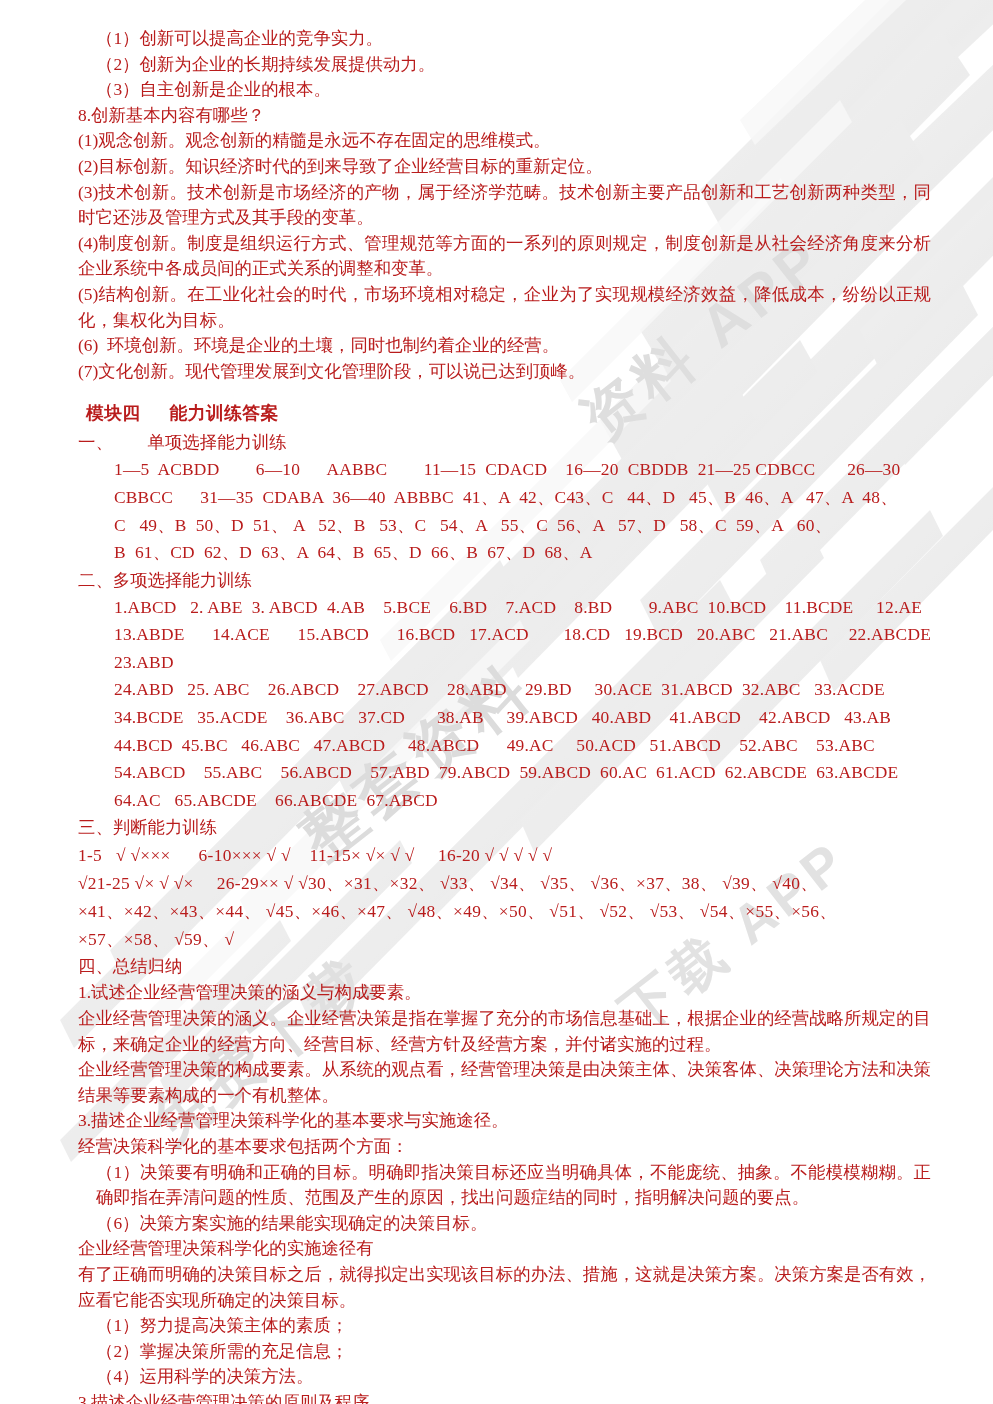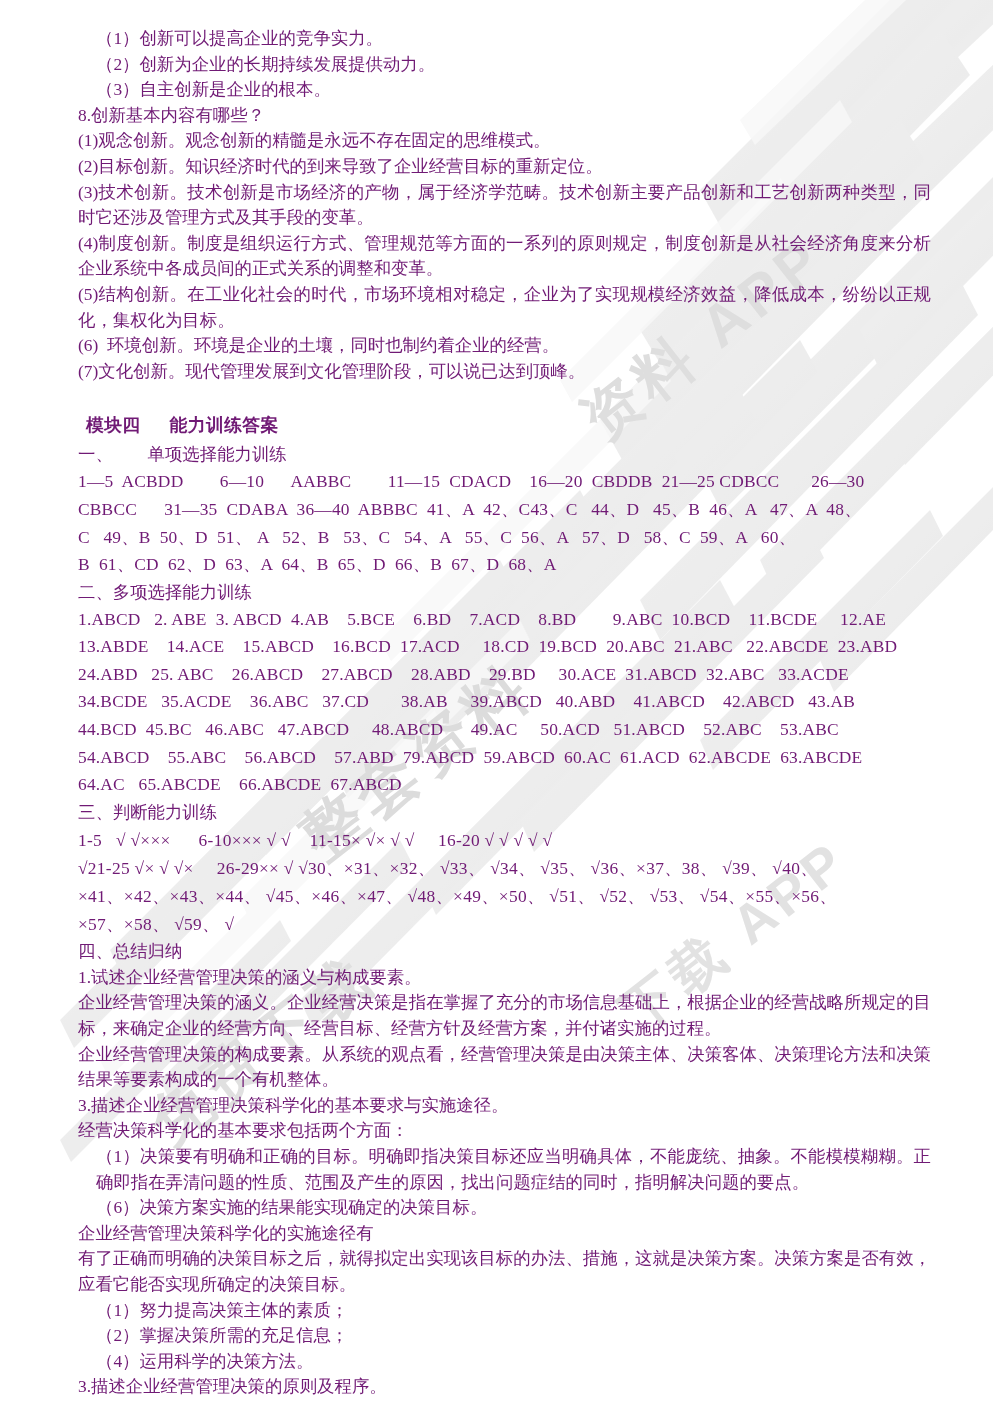--- a/index.html
+++ b/index.html
@@ -73,47 +73,47 @@
   }
 
   
   .content {
     position: relative;
     z-index: 2;
     padding: 26px 62px 0 78px;
   }
   p {
     margin: 0;
-    color: #701a75;
+    color: #b91c1c;
     font-size: 17.4px;
     line-height: 25.4px;
     font-family: "Liberation Serif", "DejaVu Serif", serif;
     text-align: justify;
     white-space: pre-wrap;
   }
   .indent {
     text-indent: 0;
     padding-left: 18px;
   }
   .hd-module {
     font-weight: bold;
     font-size: 17.8px;
     line-height: 31px;
     padding-left: 8px;
     letter-spacing: 0.4px;
-    margin-top: 12px;
   }
   .hd-sec {
     line-height: 27px;
     padding-left: 0px;
   }
   .gap-md { height: 14px; }
   .ans-line {
     line-height: 27.6px;
     letter-spacing: 0.2px;
+    margin-left: 36px;
   }
   .jd-line {
     line-height: 28px;
     letter-spacing: 0.3px;
   }
   .body-line {
     line-height: 25.6px;
   }
 </style>
 </head>

